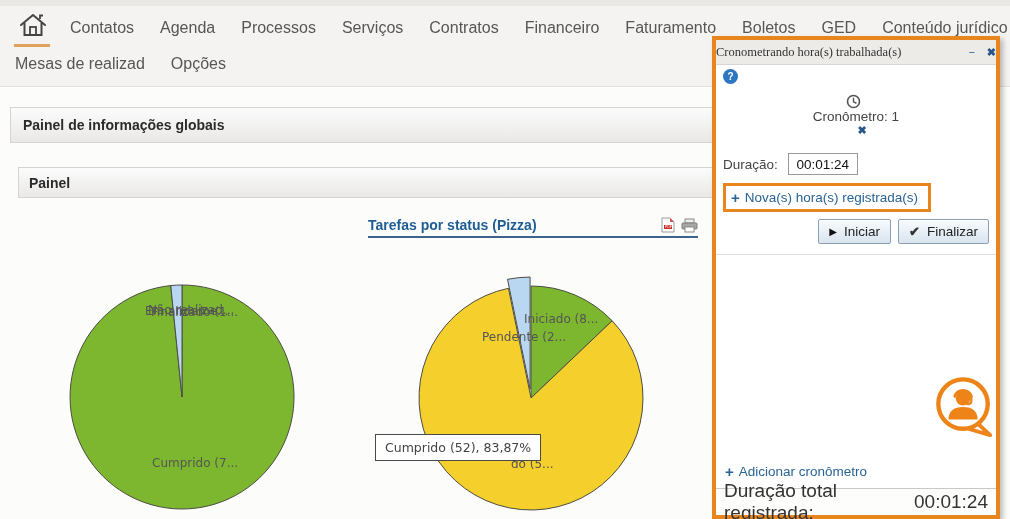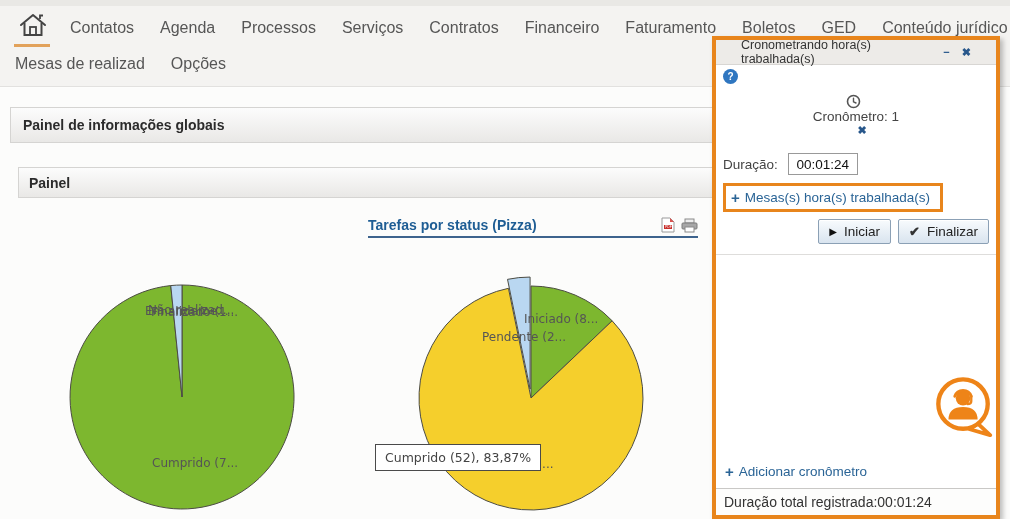--- a/index.html
+++ b/index.html
@@ -33,29 +33,29 @@
   .chart-head.c1 { left: 22px; width: 330px; }
   .chart-head.c2 { left: 368px; width: 330px; }
   .chart-title { font-size: 14px; font-weight: bold; color: #1e5d94; }
   .chart-icons { display: flex; gap: 6px; align-items: center; }
   .chart-icons svg { cursor: pointer; }
   .pie-svg { position: absolute; }
   .pie1 { left: 69px; top: 196px; }
   .pie2 { left: 406px; top: 185px; }
   .pie-label { position: absolute; font-family: "DejaVu Sans", sans-serif;
     font-size: 12px; color: #555; white-space: nowrap; }
-  .tooltip { position: absolute; left: 375px; top: 356px; background: #fff;
+  .tooltip { position: absolute; left: 375px; top: 346px; background: #fff;
     border: 1px solid #4a4a4a; padding: 5px 9px; font-family: "DejaVu Sans", sans-serif;
     font-size: 12.5px; color: #444; white-space: nowrap; z-index: 5; }
   
   .dialog { position: absolute; left: 712px; top: 36px; width: 288px; height: 483px;
     border: 4px solid #e8851c; background: #fff; z-index: 30;
     box-shadow: 3px 3px 5px rgba(0,0,0,.25); display: flex; flex-direction: column; }
   .dlg-titlebar { height: 25px; background: #edebe8; border-bottom: 1px solid #d8d6d3;
-    display: flex; align-items: center; padding: 0 25px; flex: none; }
+    display: flex; align-items: center; padding: 0 0; flex: none; font-family: Liberation Serif, serif; }
   .dlg-title { flex: 1; font-size: 12.5px; color: #333; }
   .win-btn { color: #28578b; font-weight: bold; font-size: 11px; margin-left: 12px; cursor: pointer; }
   .dlg-body { flex: 1; display: flex; flex-direction: column; padding: 4px 7px 0 7px; position: relative; }
   .help-icon { width: 15px; height: 15px; border-radius: 50%; background: #2f76c0; color: #fff;
     font-size: 10px; font-weight: bold; text-align: center; line-height: 15px; cursor: pointer; }
   .timer-row { display: flex; align-items: center; margin-top: 10px; font-size: 13.5px; color: #444; flex-direction: column; }
   .timer-row .spacer { flex: 1; }
   .clock-icon { margin-right: 6px; display: inline-flex; }
   .dur-row { display: flex; align-items: center; margin-top: 16px; font-size: 13.5px; color: #444; }
   .dur-input { width: 70px; height: 22px; border: 1px solid #999; margin-left: 10px;
@@ -68,21 +68,21 @@
   .btn { display: inline-flex; align-items: center; gap: 7px; height: 25px; padding: 0 10px;
     border: 1px solid #8ba0b5; border-radius: 2px; background: linear-gradient(#f8fbfd, #d9e4ef);
     font-family: "Liberation Sans", sans-serif; font-size: 13.5px; color: #222; cursor: pointer;
     box-shadow: inset 0 1px 0 #fff; }
   .play-glyph { font-size: 10px; color: #111; }
   .check-glyph { font-size: 13px; color: #333; font-weight: bold; }
   .dlg-sep { border-top: 1px solid #dedddb; margin: 10px -7px 0 -7px; }
   .dlg-spacer { flex: 1; }
   .add-row { display: flex; align-items: center; margin: 0 0 8px 2px; }
   .dlg-footer { flex: none; height: 27px; border-top: 1px solid #c9c8c6; background: #fdfdfc;
-    display: flex; align-items: center; padding: 0 8px; font-size: 14px; color: #333; }
+    display: flex; align-items: center; padding: 0 8px; font-size: 19px; color: #333; }
   .support { position: absolute; right: 1px; bottom: 47px; cursor: pointer; }
 </style>
 </head>
 <body>
 
 <div class="page">
 
   <div class="topnav">
     <div class="topstrip"></div>
     <div class="home">
@@ -179,21 +179,21 @@
         <span>Cronômetro: 1</span>
         <span class="spacer"></span>
         <span class="win-btn">✖</span>
       </div>
       <div class="dur-row">
         <span>Duração:</span>
         <input class="dur-input" value="00:01:24" style="">
       </div>
       <div class="hl-box">
         <span class="plus-glyph">+</span>
-        <a class="blue-link">Mesas(s) hora(s) trabalhada(s)</a>
+        <a class="blue-link">Nova(s) hora(s) registrada(s)</a>
       </div>
       <div class="btn-row">
         <button class="btn">
           <span class="play-glyph">▶</span>
           <span>Iniciar</span>
         </button>
         <button class="btn">
           <span class="check-glyph">✔</span>
           <span>Finalizar</span>
         </button>

